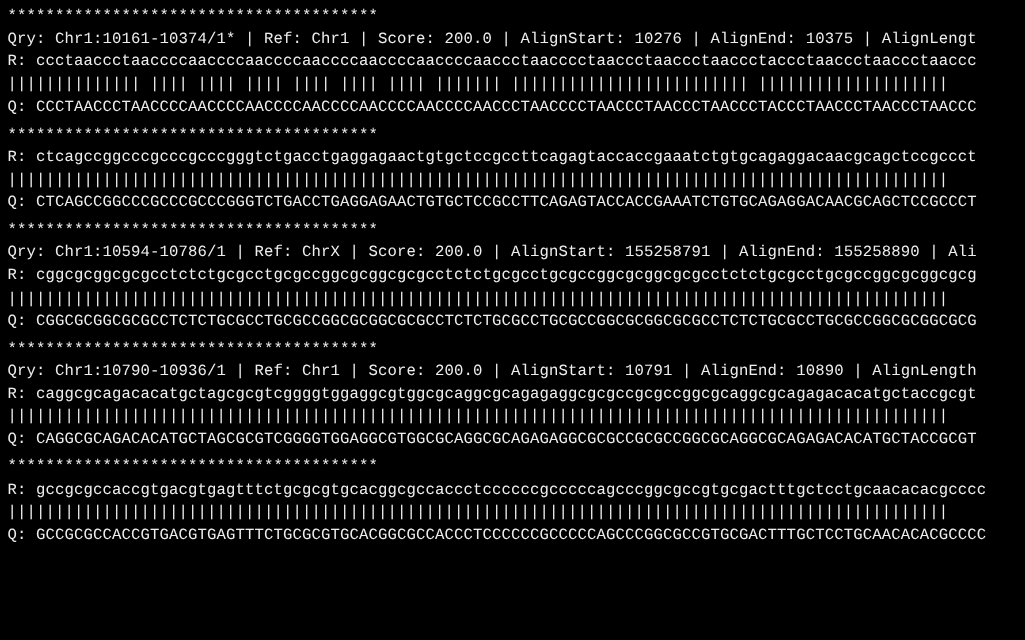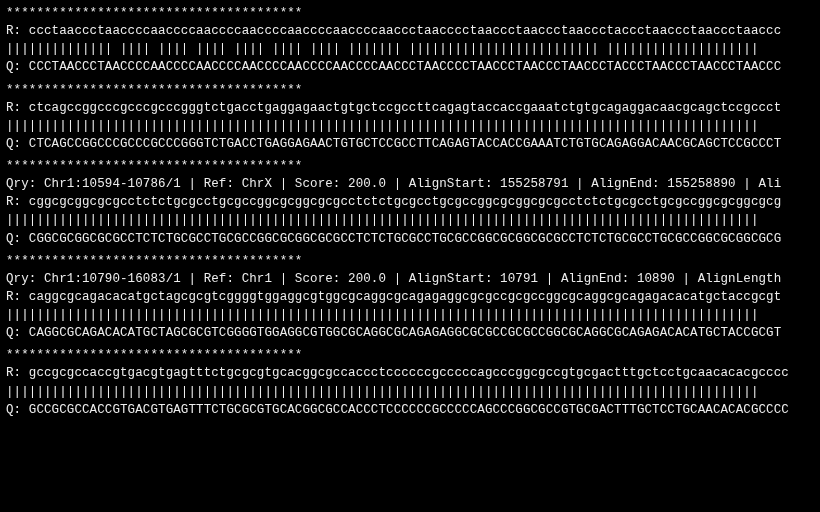--- a/index.html
+++ b/index.html
@@ -22,40 +22,41 @@
   .match,
   .qry   { font-family: "Consolas", "Courier New", monospace; }
   .block { margin-bottom: 4px; }
 </style>
 </head>
 <body>
 
 <div id="out">
     <div class="block">
       <div class="sep">***************************************</div>
+      <div class="hdr">Qry: Chr1:10161-10374/1* | Ref: Chr1 | Score: 200.0 | AlignStart: 10276 | AlignEnd: 10375 | AlignLengt</div>
       <div class="ref">R: ccctaaccctaaccccaaccccaaccccaaccccaaccccaaccccaaccctaacccctaaccctaaccctaaccctaccctaaccctaaccctaaccc</div>
       <div class="match">   |||||||||||||| |||| |||| |||| |||| |||| |||| ||||||| ||||||||||||||||||||||||| ||||||||||||||||||||</div>
       <div class="qry">Q: CCCTAACCCTAACCCCAACCCCAACCCCAACCCCAACCCCAACCCCAACCCTAACCCCTAACCCTAACCCTAACCCTACCCTAACCCTAACCCTAACCC</div>
     </div>
     <div class="block">
       <div class="sep">***************************************</div>
       <div class="ref">R: ctcagccggcccgcccgcccgggtctgacctgaggagaactgtgctccgccttcagagtaccaccgaaatctgtgcagaggacaacgcagctccgccct</div>
       <div class="match">   |||||||||||||||||||||||||||||||||||||||||||||||||||||||||||||||||||||||||||||||||||||||||||||||||||</div>
       <div class="qry">Q: CTCAGCCGGCCCGCCCGCCCGGGTCTGACCTGAGGAGAACTGTGCTCCGCCTTCAGAGTACCACCGAAATCTGTGCAGAGGACAACGCAGCTCCGCCCT</div>
     </div>
     <div class="block">
       <div class="sep">***************************************</div>
       <div class="hdr">Qry: Chr1:10594-10786/1 | Ref: ChrX | Score: 200.0 | AlignStart: 155258791 | AlignEnd: 155258890 | Ali</div>
       <div class="ref">R: cggcgcggcgcgcctctctgcgcctgcgccggcgcggcgcgcctctctgcgcctgcgccggcgcggcgcgcctctctgcgcctgcgccggcgcggcgcg</div>
       <div class="match">   |||||||||||||||||||||||||||||||||||||||||||||||||||||||||||||||||||||||||||||||||||||||||||||||||||</div>
       <div class="qry">Q: CGGCGCGGCGCGCCTCTCTGCGCCTGCGCCGGCGCGGCGCGCCTCTCTGCGCCTGCGCCGGCGCGGCGCGCCTCTCTGCGCCTGCGCCGGCGCGGCGCG</div>
     </div>
     <div class="block">
       <div class="sep">***************************************</div>
-      <div class="hdr">Qry: Chr1:10790-16083/1 | Ref: Chr1 | Score: 200.0 | AlignStart: 10791 | AlignEnd: 10890 | AlignLength</div>
+      <div class="hdr">Qry: Chr1:10790-10936/1 | Ref: Chr1 | Score: 200.0 | AlignStart: 10791 | AlignEnd: 10890 | AlignLength</div>
       <div class="ref">R: caggcgcagacacatgctagcgcgtcggggtggaggcgtggcgcaggcgcagagaggcgcgccgcgccggcgcaggcgcagagacacatgctaccgcgt</div>
       <div class="match">   |||||||||||||||||||||||||||||||||||||||||||||||||||||||||||||||||||||||||||||||||||||||||||||||||||</div>
       <div class="qry">Q: CAGGCGCAGACACATGCTAGCGCGTCGGGGTGGAGGCGTGGCGCAGGCGCAGAGAGGCGCGCCGCGCCGGCGCAGGCGCAGAGACACATGCTACCGCGT</div>
     </div>
     <div class="block">
       <div class="sep">***************************************</div>
       <div class="ref">R: gccgcgccaccgtgacgtgagtttctgcgcgtgcacggcgccaccctccccccgcccccagcccggcgccgtgcgactttgctcctgcaacacacgcccc</div>
       <div class="match">   |||||||||||||||||||||||||||||||||||||||||||||||||||||||||||||||||||||||||||||||||||||||||||||||||||</div>
       <div class="qry">Q: GCCGCGCCACCGTGACGTGAGTTTCTGCGCGTGCACGGCGCCACCCTCCCCCCGCCCCCAGCCCGGCGCCGTGCGACTTTGCTCCTGCAACACACGCCCC</div>
     </div>

